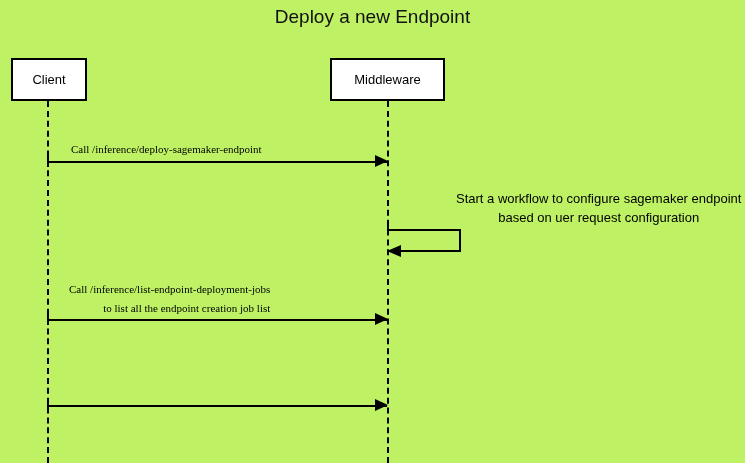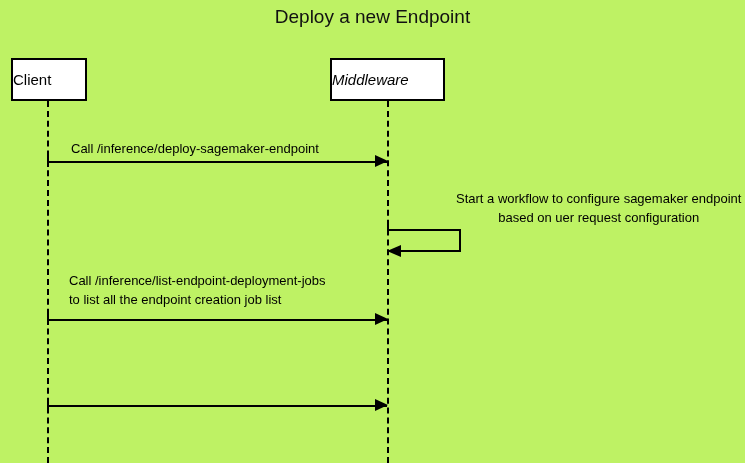--- a/index.html
+++ b/index.html
@@ -31,28 +31,28 @@
     white-space: nowrap;
   }
   
   .participant-box {
     position: absolute;
     box-sizing: border-box;
     border: 2px solid #000000;
     background: #ffffff;
     display: flex;
     align-items: center;
-    justify-content: flex-start;
-    font-size: 15px;
+    justify-content: center;
+    font-size: 13px;
     line-height: 15px;
     color: #000000;
     white-space: nowrap;
   }
   #participant-client   { left: 11px;  top: 58px; width: 76px;  height: 43px; }
-  #participant-middleware { left: 330px; top: 58px; width: 115px; height: 43px; font-style: italic; }
+  #participant-middleware { left: 330px; top: 58px; width: 115px; height: 43px; }
 
   
   .lifeline {
     position: absolute;
     top: 101px;
     width: 0;
     height: 362px;
     border-left: 2px dashed #000000;
   }
   #lifeline-client     { left: 47px; }
@@ -87,28 +87,29 @@
     top: -6px;
     width: 0;
     height: 0;
     border-top: 6px solid transparent;
     border-bottom: 6px solid transparent;
     border-left: 13px solid #000000;
   }
   
   .msg-label {
     position: absolute;
-    font-size: 13px;
+    font-size: 11px;
     line-height: 18.5px;
     color: #000000;
     white-space: pre-line;
-    text-align: left;
+    text-align: right;
+    font-family: Liberation Serif, serif;
   }
   #msg1-label { left: 71px; top: 140px; }
-  #msg2-label { left: 69px; top: 272px; }
+  #msg2-label { left: 69px; top: 280px; }
   #msg3-label { left: 71px; top: 343px; }
 
   
   #self-message {
     position: absolute;
     left: 387px;
     top: 229px;
     width: 74px;
     height: 23px;
   }

